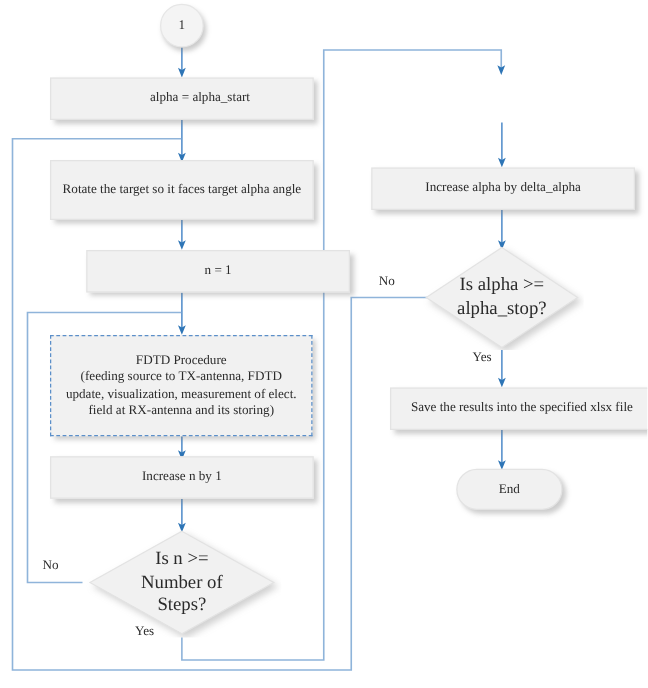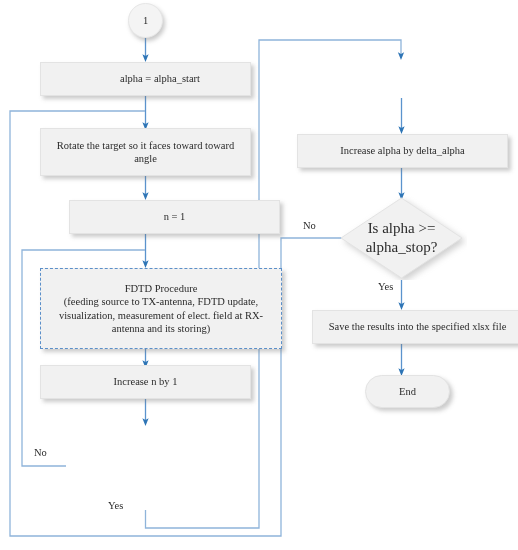--- a/index.html
+++ b/index.html
@@ -128,29 +128,37 @@
 
     <path d="M401.5,280 L401.5,306" stroke="#5b93cd" stroke-width="1.3" fill="none" marker-end="url(#arrowhead)"></path>
 
     <path d="M401.5,344 L401.5,372" stroke="#5b93cd" stroke-width="1.3" fill="none" marker-end="url(#arrowhead)"></path>
   </svg>
 
   <div class="node connector-circle" style="left:128px; top:3px; width:35px; height:35px;">1</div>
 
   <div class="node proc" style="left:40px; top:62px; width:211px; height:34px;padding-left:37px;">alpha = alpha_start</div>
 
-  <div class="node proc" style="left:40px; top:128px; width:211px; height:48px;">Rotate the target so it faces toward toward angle</div>
+  <div class="node proc" style="left:40px; top:128px; width:211px; height:48px;">Rotate the target so it faces target alpha angle</div>
 
   <div class="node proc" style="left:40px; top:200px; width:211px; height:34px;margin-left:29px;">n = 1</div>
 
-  <div class="node proc dashed ml" style="left:40px; top:268px; width:242px; height:81px;">FDTD Procedure
+  <div class="node proc dashed ml" style="left:40px; top:268px; width:210px; height:81px;">FDTD Procedure
 (feeding source to TX-antenna, FDTD update, visualization,  measurement of elect. field at RX-antenna and its storing)</div>
 
   <div class="node proc" style="left:40px; top:365px; width:211px; height:34px;">Increase n by 1</div>
 
+  <div class="diamond-wrap" style="left:66px; top:422px; width:159px; height:88px;">
+    <svg width="159" height="88" viewBox="0 0 159 88" xmlns="http://www.w3.org/2000/svg">
+      <polygon points="79.5,3 153,44 79.5,85 6,44" fill="#f1f1f1" stroke="#e3e3e3" stroke-width="1" style="filter:drop-shadow(3px 3px 3px rgba(120,120,120,0.35))"></polygon>
+    </svg>
+    <div class="diamond-label">Is n &gt;=
+Number of
+Steps?</div>
+  </div>
 
   <div class="edge-label" style="left:34px; top:447px;">No</div>
 
   <div class="edge-label" style="left:108px; top:500px;">Yes</div>
 
 
   <div class="node proc" style="left:297px; top:134px; width:211px; height:34px;">Increase alpha by delta_alpha</div>
 
   <div class="diamond-wrap" style="left:336px; top:196px; width:131px; height:84px;">
     <svg width="131" height="84" viewBox="0 0 131 84" xmlns="http://www.w3.org/2000/svg">

